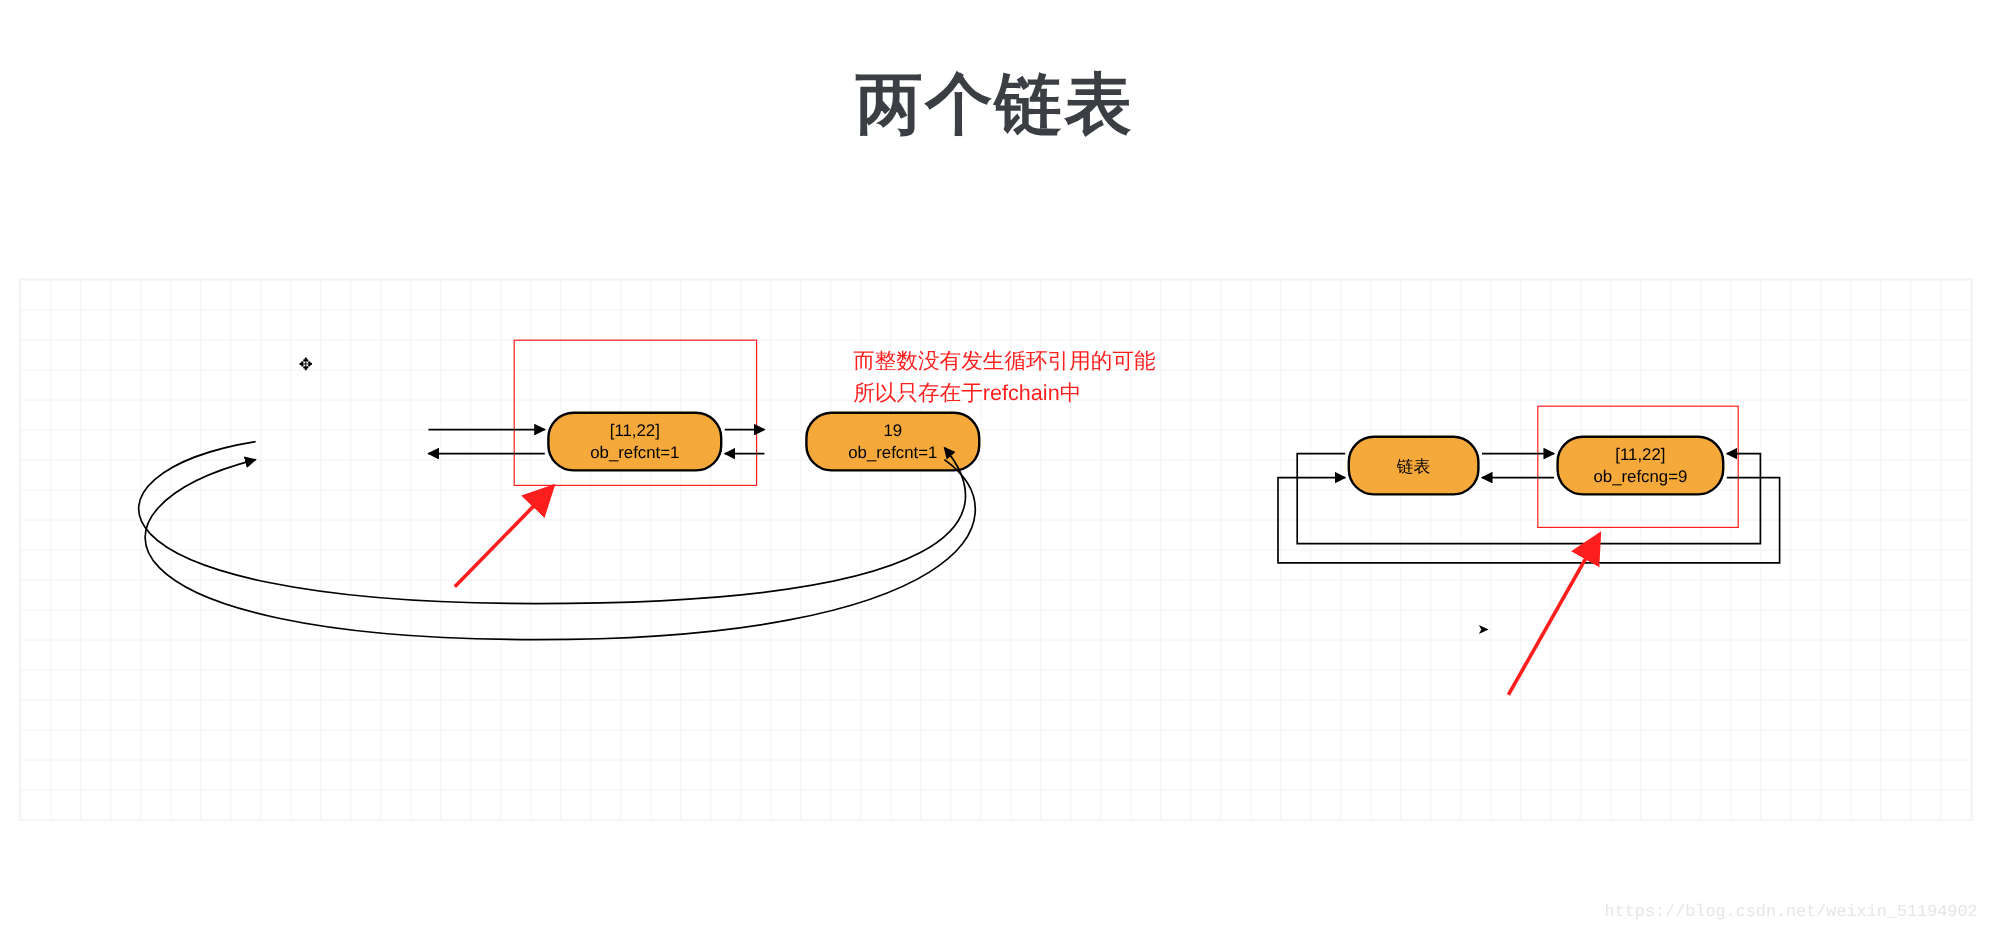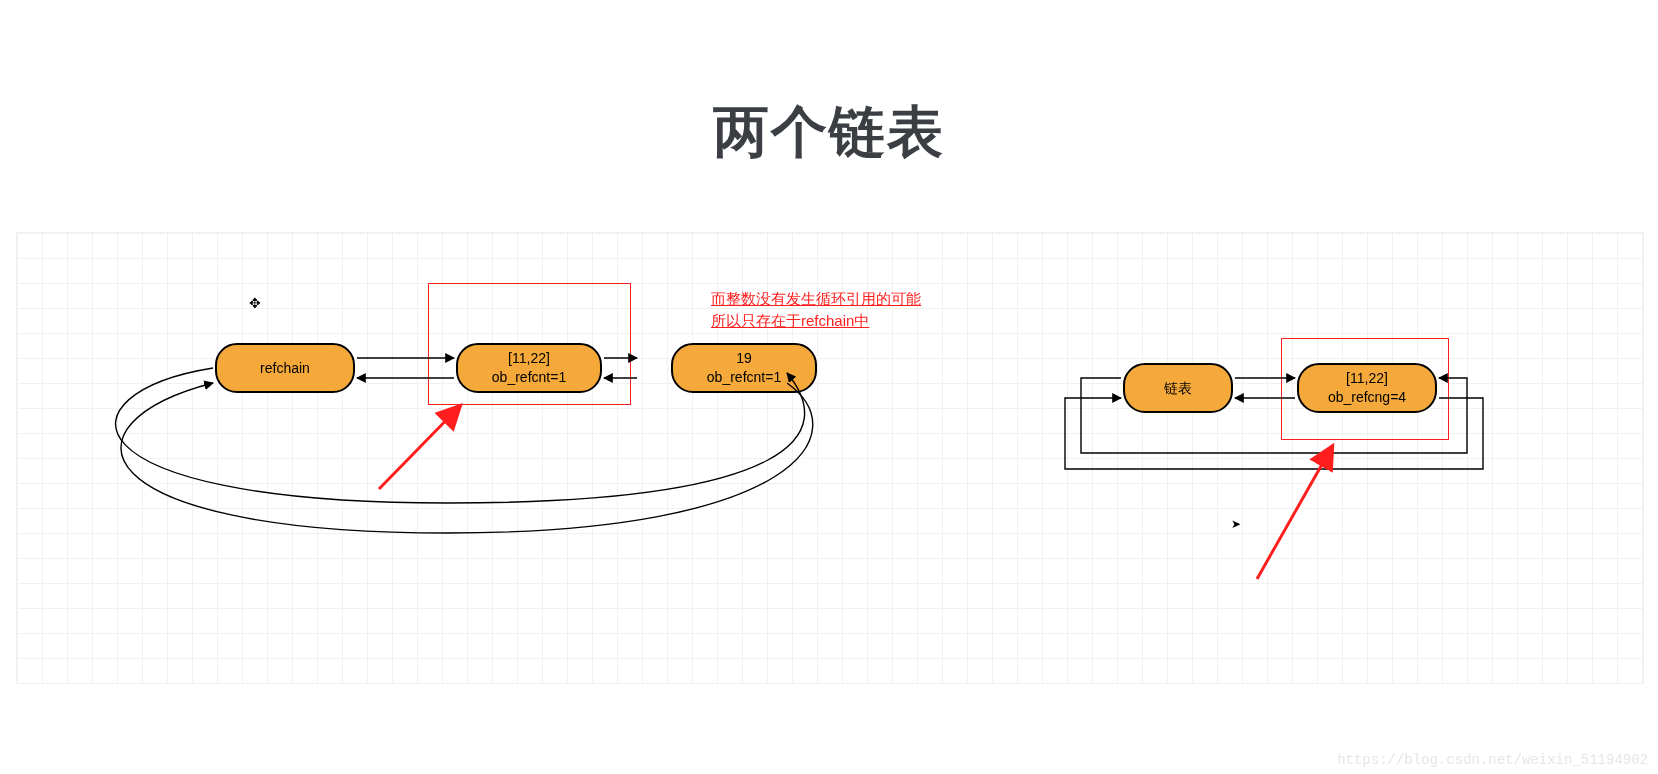--- a/index.html
+++ b/index.html
@@ -15,21 +15,20 @@
   .title {
     position: absolute;
     top: 50px;
     left: 0;
     right: 0;
     text-align: center;
     font-size: 56px;
     font-weight: 700;
     color: #3b3f44;
     letter-spacing: 2px;
-    margin-top: 45px;
   }
   .grid-area {
     position: absolute;
     left: 16px;
     top: 232px;
     width: 1626px;
     height: 450px;
     background-color: #ffffff;
     background-image:
       linear-gradient(to right, #f1f1f1 1px, transparent 1px),
@@ -53,24 +52,23 @@
     text-align: center;
   }
   .redbox {
     position: absolute;
     border: 1px solid #ff1e1e;
     box-sizing: border-box;
   }
   .annot {
     position: absolute;
     color: #ff1e1e;
-    font-size: 15px;
+    font-size: 18px;
     line-height: 1.45;
     white-space: pre;
-    text-decoration: underline;
   }
   svg.overlay {
     position: absolute;
     left: 0;
     top: 0;
     width: 100%;
     height: 100%;
     pointer-events: none;
   }
   .watermark {
@@ -98,43 +96,40 @@
 <body>
 
 <div class="title">两个链表</div>
 
 <div class="grid-area">
 
   <span class="move-icon" style="left:232px; top:62px;">✥</span>
 
   <div class="redbox" style="left:411px; top:50px; width:203px; height:122px;"></div>
 
-  <div class="node" style="left:198px; top:110px; width:140px; height:50px;">
-    <span>refchain</span>
-  </div>
   <div class="node" style="left:439px; top:110px; width:146px; height:50px;">
     <span>[11,22]</span>
     <span>ob_refcnt=1</span>
   </div>
   <div class="node" style="left:654px; top:110px; width:146px; height:50px;">
     <span>19</span>
     <span>ob_refcnt=1</span>
   </div>
 
   <div class="annot" style="left:694px; top:55px;">而整数没有发生循环引用的可能
 所以只存在于refchain中</div>
 
   <div class="redbox" style="left:1264px; top:105px; width:168px; height:102px;"></div>
 
   <div class="node" style="left:1106px; top:130px; width:110px; height:50px;">
     <span>链表</span>
   </div>
   <div class="node" style="left:1280px; top:130px; width:140px; height:50px;">
     <span>[11,22]</span>
-    <span>ob_refcng=4</span>
+    <span>ob_refcng=9</span>
   </div>
 
 
   <span class="cursor-icon" style="left:1214px; top:284px;">➤</span>
 
   <svg class="overlay" viewBox="0 0 1626 450">
     <defs>
       <marker id="arr" viewBox="0 0 10 10" refX="9" refY="5" markerWidth="7" markerHeight="7" orient="auto-start-reverse">
         <path d="M 0 0 L 10 5 L 0 10 z" fill="#000"></path>
       </marker>

